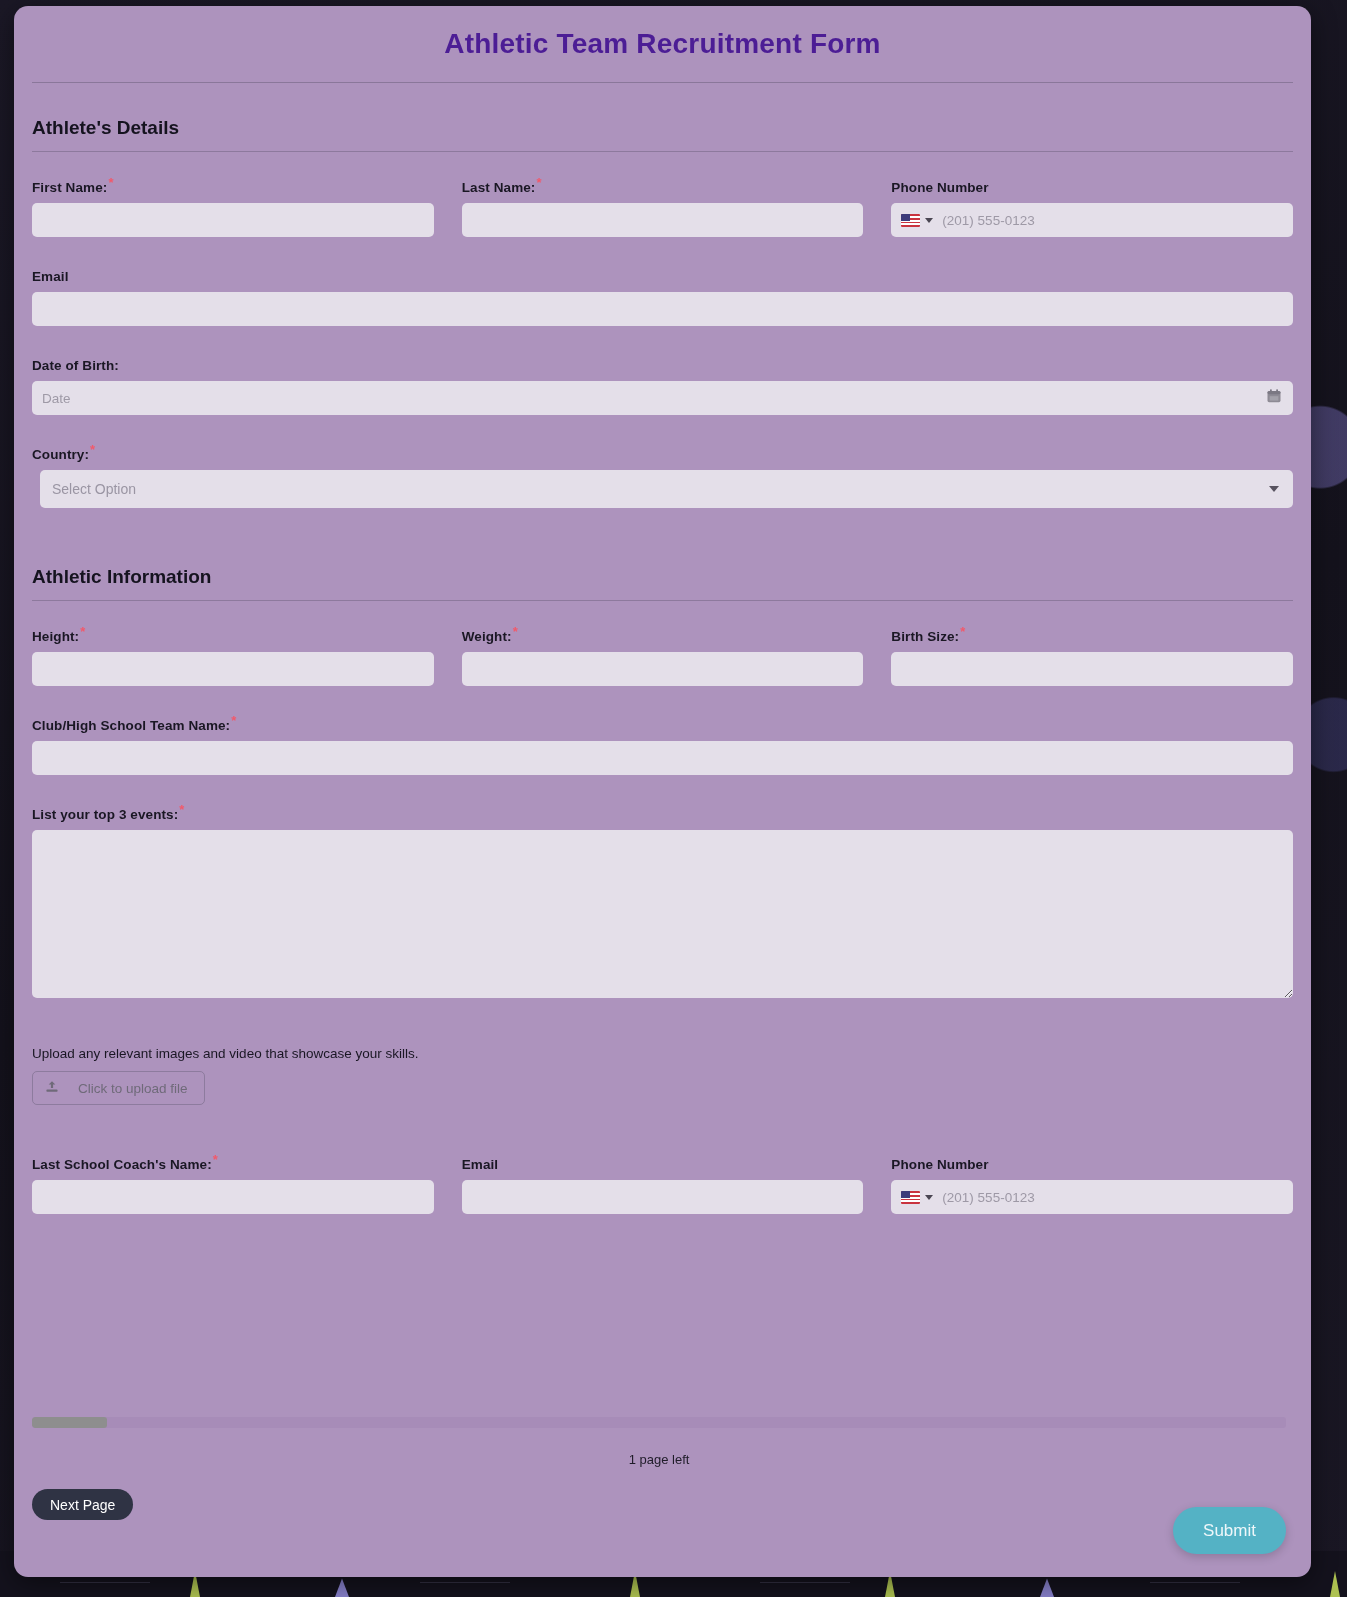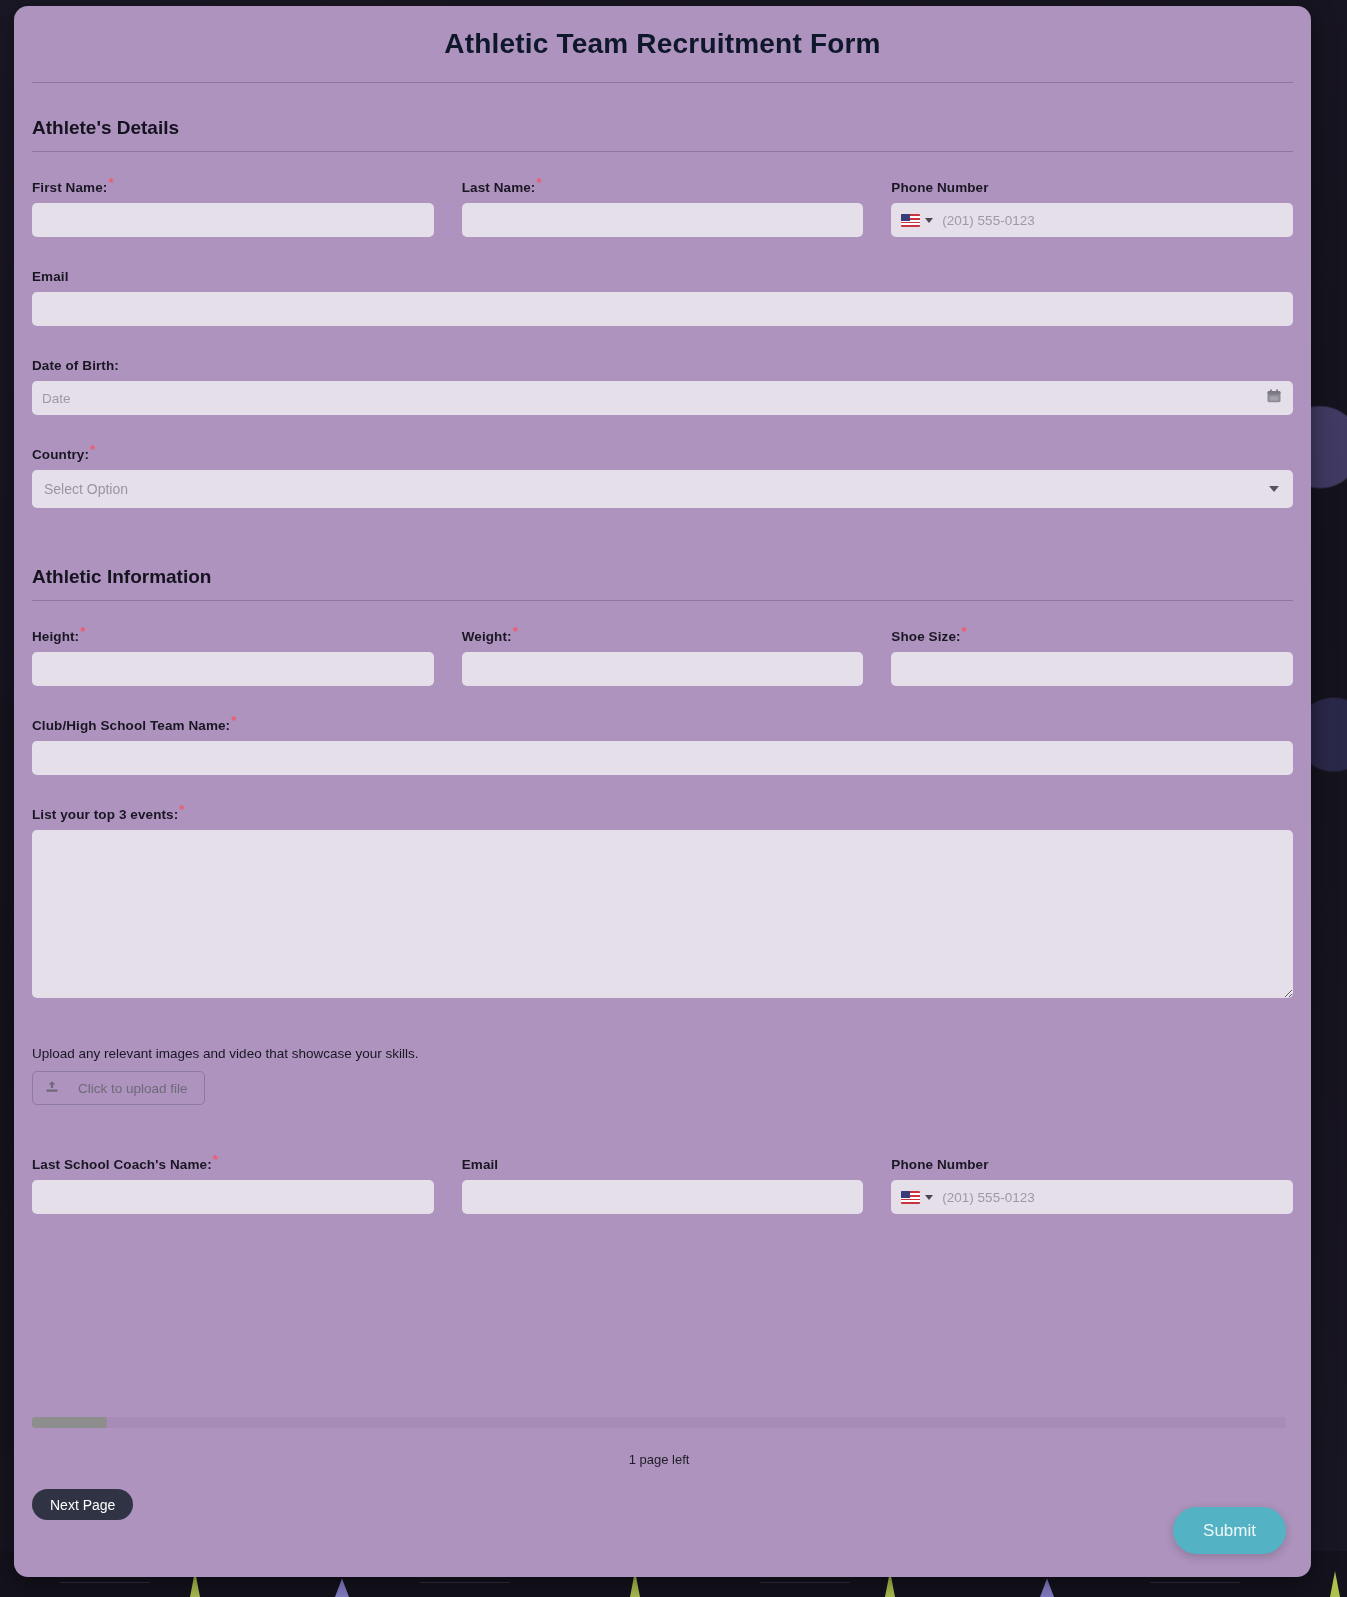--- a/index.html
+++ b/index.html
@@ -72,21 +72,21 @@
   }
 
   .panel-inner {
     padding: 0 18px;
   }
 
   .form-title {
     text-align: center;
     font-size: 28px;
     font-weight: bold;
-    color: #0f172a;
+    color: #4c1d95;
     letter-spacing: .2px;
     padding: 22px 0 22px;
   }
 
   .title-rule {
     height: 1px;
     background: rgba(110,96,125,0.55);
     margin: 0 0 34px;
   }
 
@@ -192,21 +192,21 @@
   .date-wrap { position: relative; }
   .date-wrap .cal-icon {
     position: absolute;
     right: 12px;
     top: 50%;
     transform: translateY(-50%);
     pointer-events: none;
   }
 
   
-  .select-wrap { position: relative; }
+  .select-wrap { position: relative; margin-left: 8px; }
   .select-box {
     width: 100%;
     height: 38px;
     background: #e4dfe9;
     border-radius: 5px;
     display: flex;
     align-items: center;
     padding: 0 12px;
     font-size: 14px;
     color: #9a95a3;
@@ -416,21 +416,21 @@
         <input class="input" type="text" placeholder="" style="">
       </div>
       <div class="field">
         <label class="fl">
           <span>Weight:</span><span class="req">*</span>
         </label>
         <input class="input" type="text" placeholder="" style="">
       </div>
       <div class="field">
         <label class="fl">
-          <span>Shoe Size:</span><span class="req">*</span>
+          <span>Birth Size:</span><span class="req">*</span>
         </label>
         <input class="input" type="text" placeholder="" style="">
       </div>
     </div>
 
     <div class="row gap-big">
       <div class="field full">
         <label class="fl">
           <span>Club/High School Team Name:</span><span class="req">*</span>
         </label>

